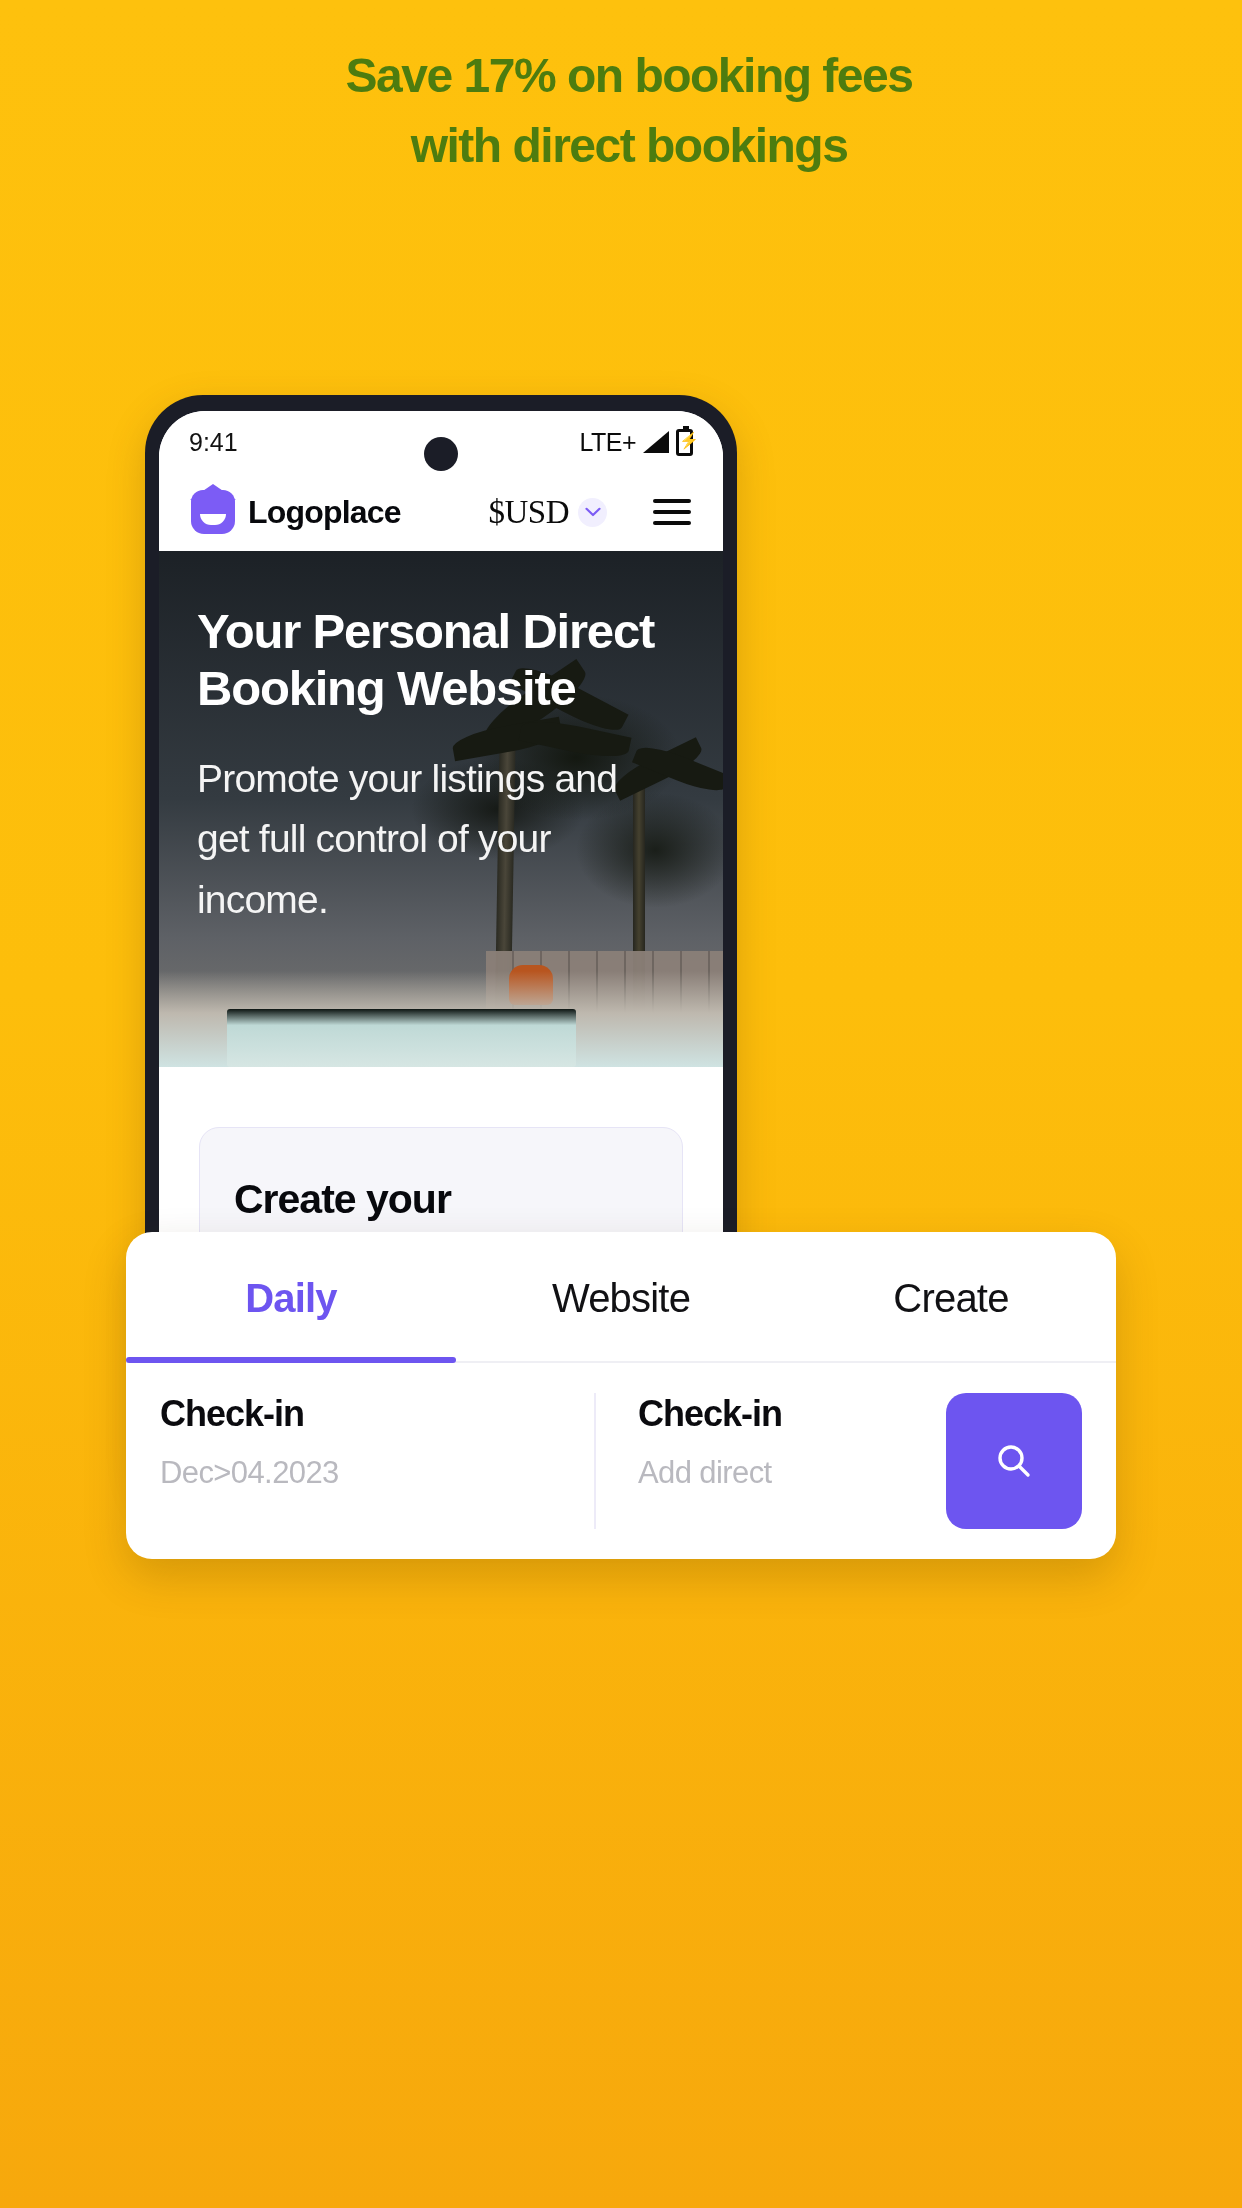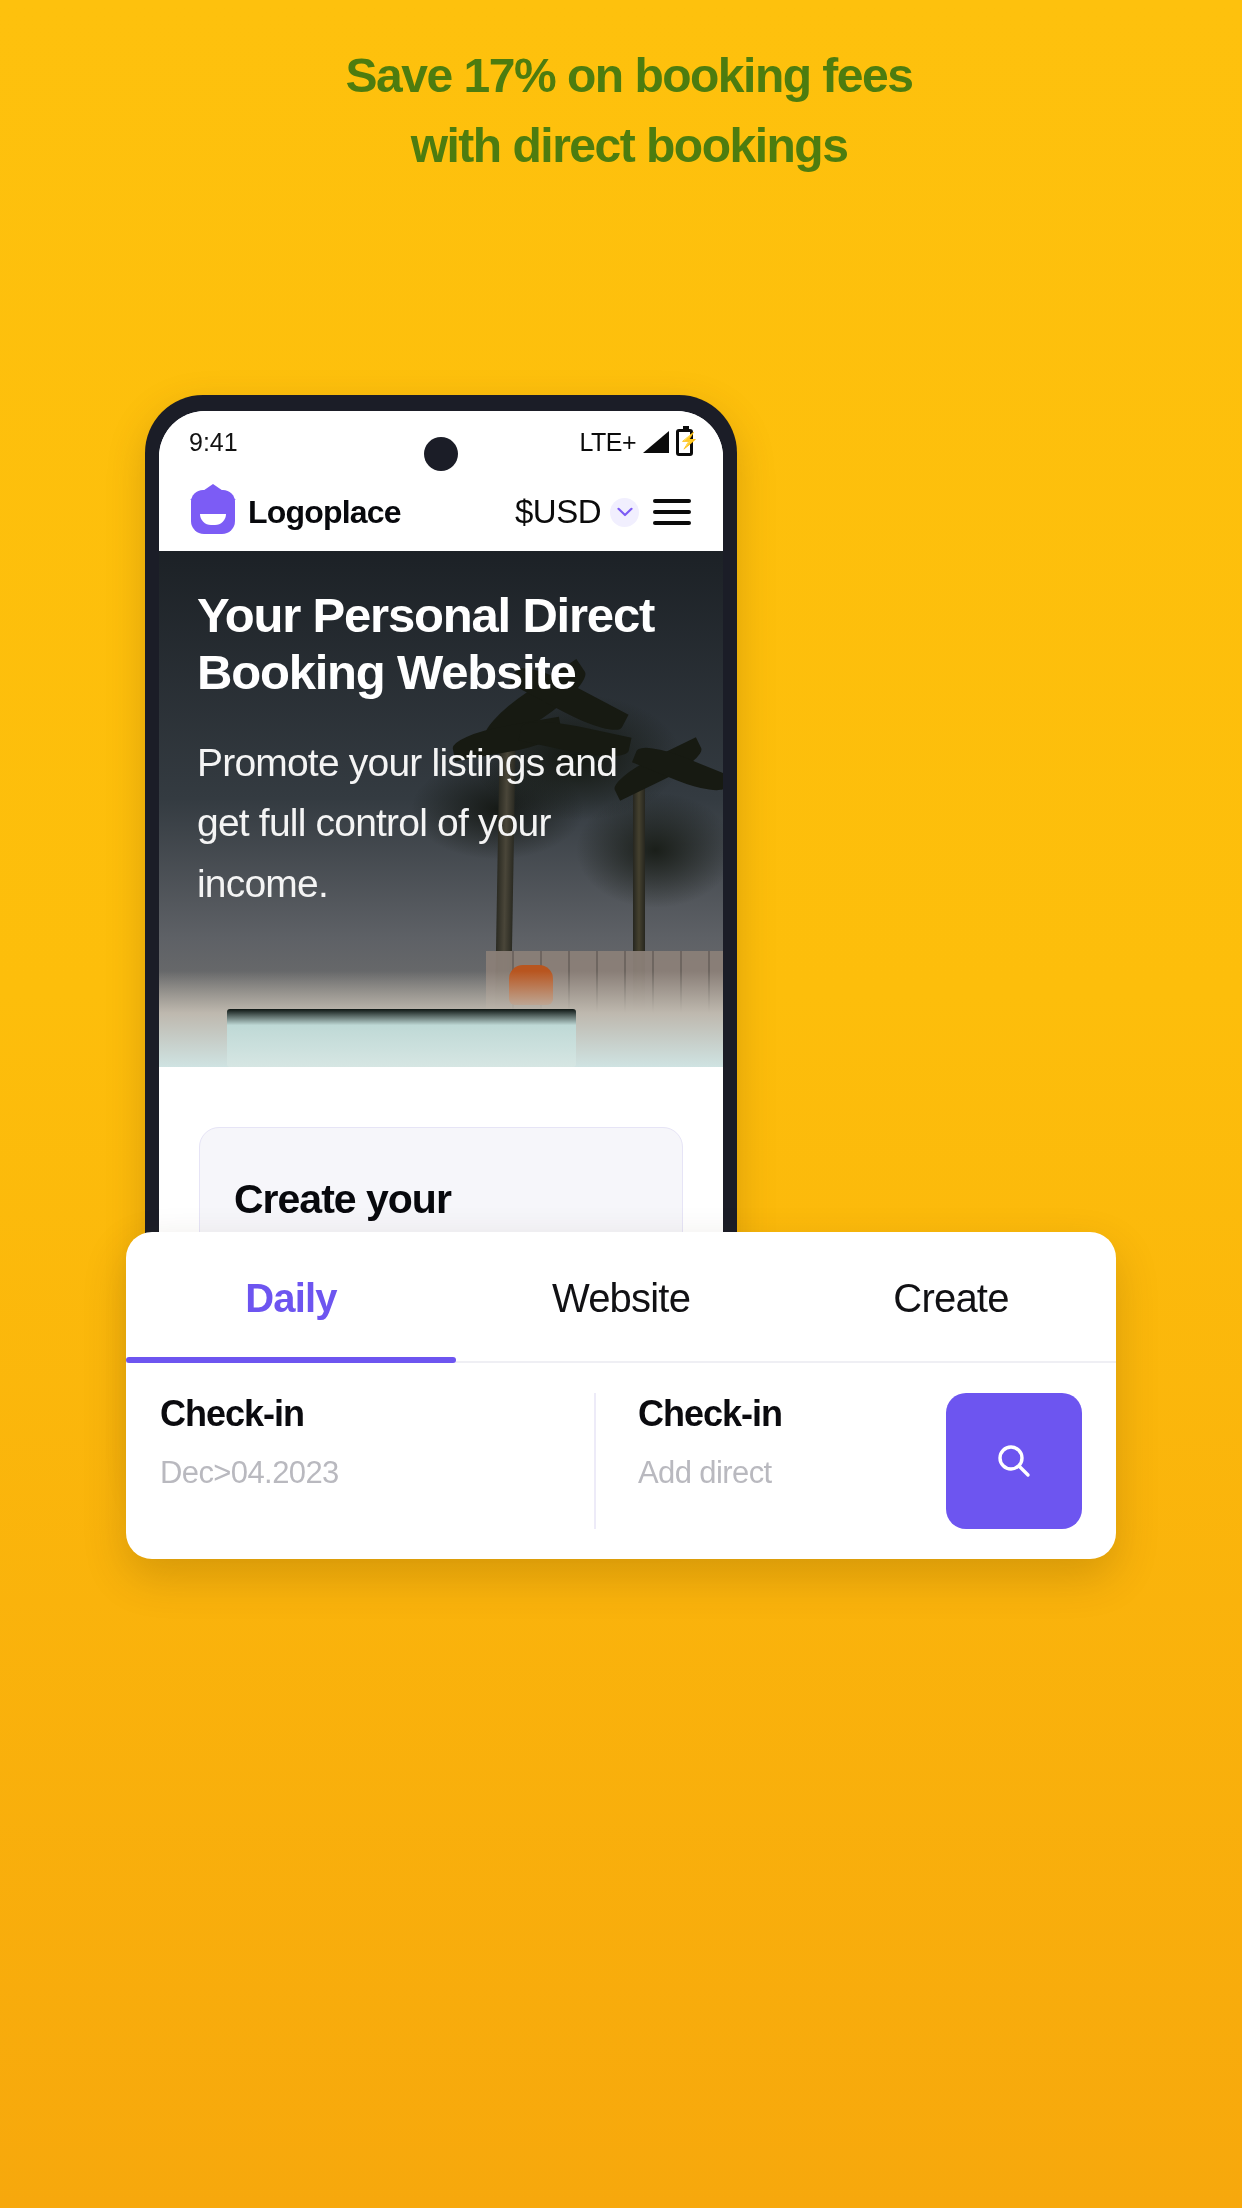--- a/index.html
+++ b/index.html
@@ -136,21 +136,22 @@
   .brand-name {
     font-size:32px;
     font-weight:bold;
     color:#08090D;
     letter-spacing:-0.8px;
   }
   .appbar-right {
     margin-left:auto;
     display:flex;
     align-items:center;
-    gap:14px;
+    gap:46px;
+    font-family:Liberation Serif, serif;
   }
   .currency { display:flex; align-items:center; gap:9px; }
   .currency-label {
     font-size:33px;
     color:#0b0b0b;
     letter-spacing:-0.5px;
   }
   .currency-chev {
     width:29px; height:29px;
     border-radius:50%;
@@ -193,21 +194,21 @@
     width:12px; height:54%;
     background:linear-gradient(90deg,#26261f,#45412f,#26261f);
   }
   .frond {
     position:absolute;
     background:#171a12;
     border-radius:50% 0 50% 0;
   }
   .hero-text {
     position:relative;
-    padding:36px 38px 0 38px;
+    padding:52px 38px 0 38px;
   }
   .hero-title {
     color:#fff;
     font-size:49px;
     font-weight:bold;
     line-height:1.16;
     letter-spacing:-1.2px;
   }
   .hero-sub {
     margin-top:32px;

